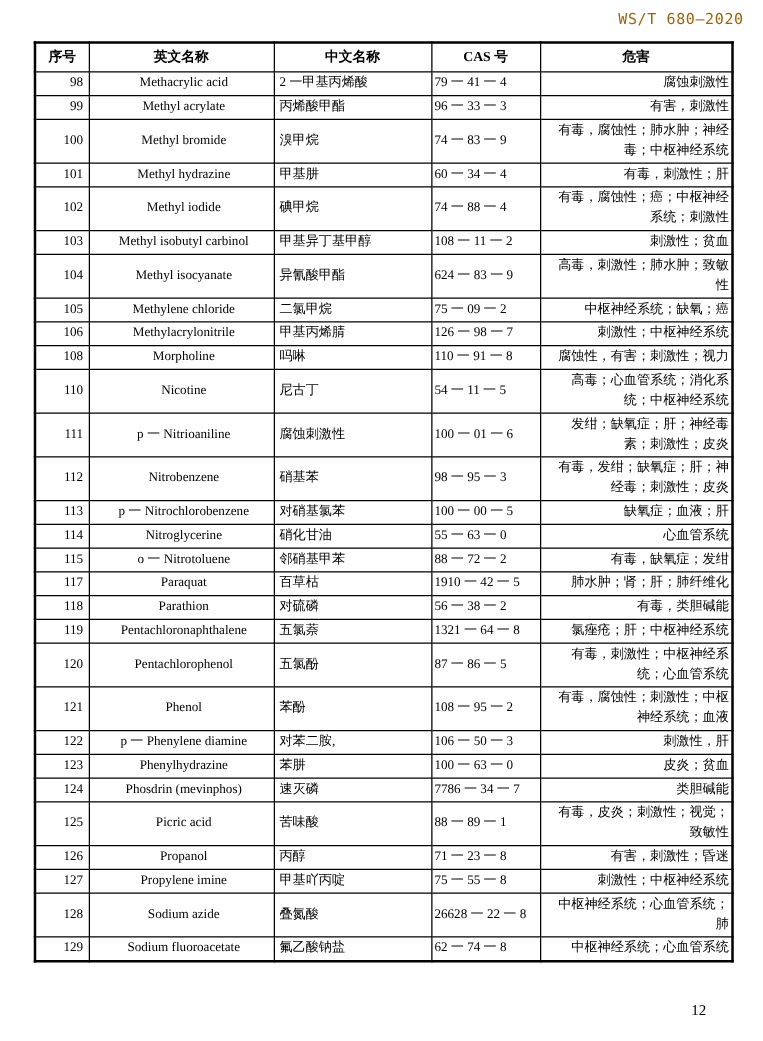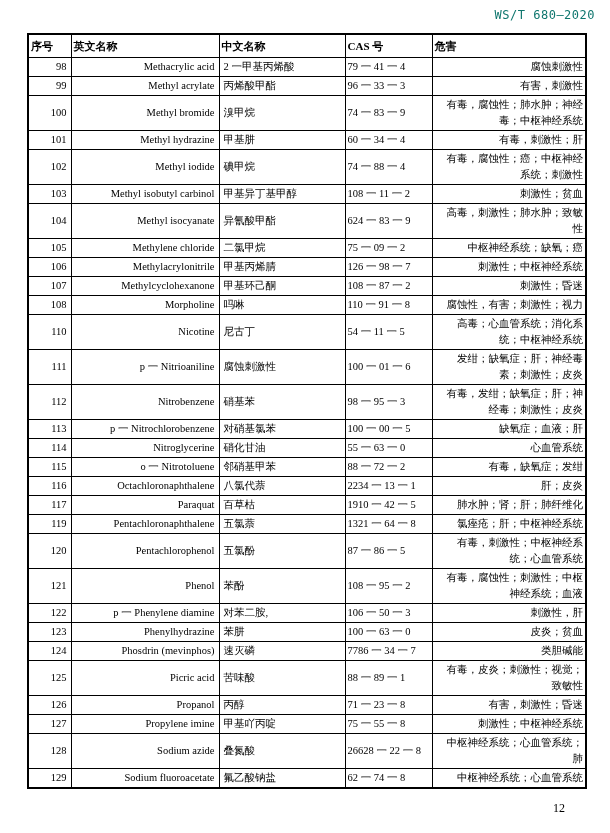--- a/index.html
+++ b/index.html
@@ -11,21 +11,21 @@
     font-family: "Liberation Serif", "DejaVu Serif", serif;
     overflow: hidden;
   }
   .doc-number {
     position: absolute;
     top: 8px;
     right: 15px;
     font-family: "DejaVu Sans Mono", "Liberation Mono", monospace;
     font-size: 12px;
     letter-spacing: 0.5px;
-    color: #0f766e;
+    color: #a16207;
   }
   table.main {
     position: absolute;
     top: 33px;
     left: 27px;
     width: 558px;
     border-collapse: collapse;
     table-layout: fixed;
     border: 2px solid #000;
   }
@@ -37,26 +37,26 @@
   th, td {
     border: 1px solid #000;
     vertical-align: middle;
     font-size: 10.5px;
     line-height: 16px;
     padding: 1px 4px;
     overflow: hidden;
   }
   th {
     font-weight: bold;
-    text-align: left;
+    text-align: center;
     font-size: 11px;
     padding: 3px 2px;
   }
   td.no  { text-align: right; }
-  td.en  { text-align: right; padding-left: 8px; font-size: 10.5px; }
+  td.en  { text-align: center; padding-left: 8px; font-size: 10.5px; }
   td.zh  { text-align: left; padding-left: 4px; }
   td.cas { text-align: left; padding-left: 2px; padding-right: 2px; }
   td.hz  { text-align: right; padding-left: 5px; padding-right: 2px; }
   .page-number {
     position: absolute;
     top: 801px;
     right: 45px;
     font-size: 12px;
     font-family: "Liberation Serif", serif;
   }
@@ -151,27 +151,20 @@
   </tr>
 
   <tr>
     <td class="no">106</td>
     <td class="en">Methylacrylonitrile</td>
     <td class="zh">甲基丙烯腈</td>
     <td class="cas">126 一 98 一 7</td>
     <td class="hz">刺激性；中枢神经系统</td>
   </tr>
 
-  <tr>
-    <td class="no">107</td>
-    <td class="en">Methylcyclohexanone</td>
-    <td class="zh">甲基环己酮</td>
-    <td class="cas">108 一 87 一 2</td>
-    <td class="hz">刺激性；昏迷</td>
-  </tr>
 
   <tr>
     <td class="no">108</td>
     <td class="en">Morpholine</td>
     <td class="zh">吗啉</td>
     <td class="cas">110 一 91 一 8</td>
     <td class="hz">腐蚀性，有害；刺激性；视力</td>
   </tr>
 
 
@@ -216,36 +209,36 @@
   </tr>
 
   <tr>
     <td class="no">115</td>
     <td class="en">o 一 Nitrotoluene</td>
     <td class="zh">邻硝基甲苯</td>
     <td class="cas">88 一 72 一 2</td>
     <td class="hz">有毒，缺氧症；发绀</td>
   </tr>
 
-  <tr>
-    <td class="no">116</td>
-    <td class="en">Octachloronaphthalene</td>
-    <td class="zh">八氯代萘</td>
-    <td class="cas">2234 一 13 一 1</td>
-    <td class="hz">肝；皮炎</td>
-  </tr>
 
   <tr>
     <td class="no">117</td>
     <td class="en">Paraquat</td>
     <td class="zh">百草枯</td>
     <td class="cas">1910 一 42 一 5</td>
     <td class="hz">肺水肿；肾；肝；肺纤维化</td>
   </tr>
 
+  <tr>
+    <td class="no">118</td>
+    <td class="en">Parathion</td>
+    <td class="zh">对硫磷</td>
+    <td class="cas">56 一 38 一 2</td>
+    <td class="hz">有毒，类胆碱能</td>
+  </tr>
 
   <tr>
     <td class="no">119</td>
     <td class="en">Pentachloronaphthalene</td>
     <td class="zh">五氯萘</td>
     <td class="cas">1321 一 64 一 8</td>
     <td class="hz">氯痤疮；肝；中枢神经系统</td>
   </tr>
 
   <tr>

